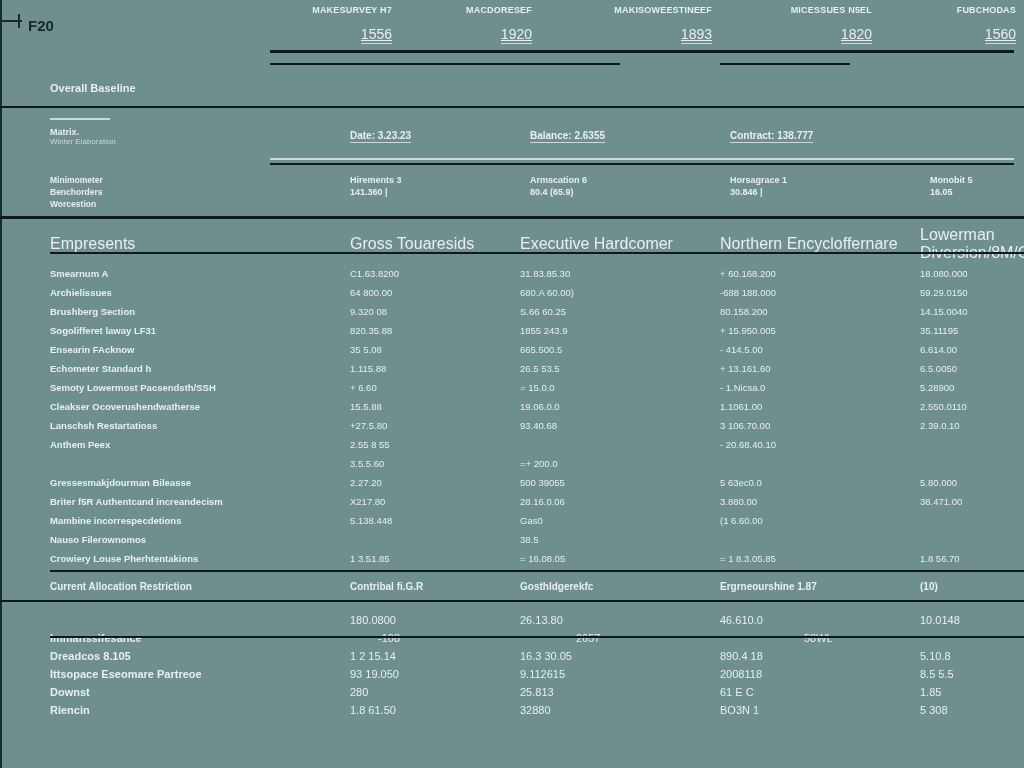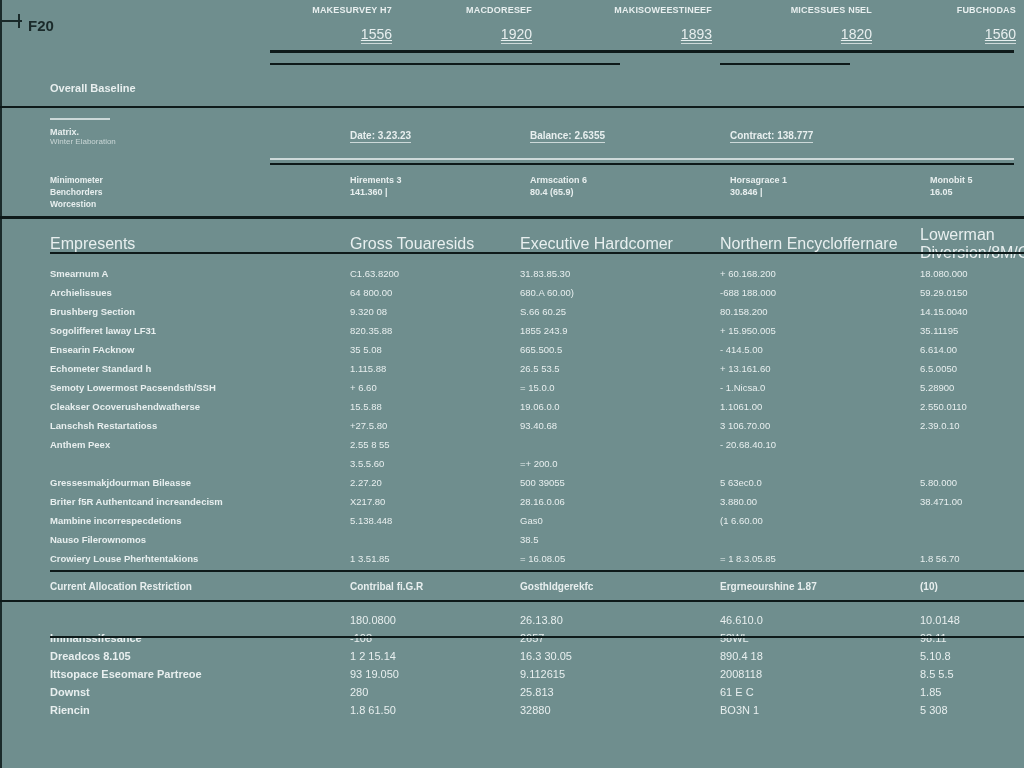--- a/index.html
+++ b/index.html
@@ -322,21 +322,21 @@
   <div class="hr" style="top:600px;"></div>
 
   <div id="alloc-rows">
       <div class="arow" style="top: 612px;">
         <div class="c1"></div>
         <div>180.0800</div>
         <div>26.13.80</div>
         <div>46.610.0</div>
         <div>10.0148</div>
       </div>
-      <div class="arow" style="top: 630px;">
+      <div class="arow" style="top: 630px; gap: 28px;">
         <div class="c1">Immanssifesance</div>
         <div>-108</div>
         <div>2657</div>
         <div>58WL</div>
         <div>98.11</div>
       </div>
       <div class="arow" style="top: 648px;">
         <div class="c1">Dreadcos          8.105</div>
         <div>1 2 15.14</div>
         <div>16.3 30.05</div>

